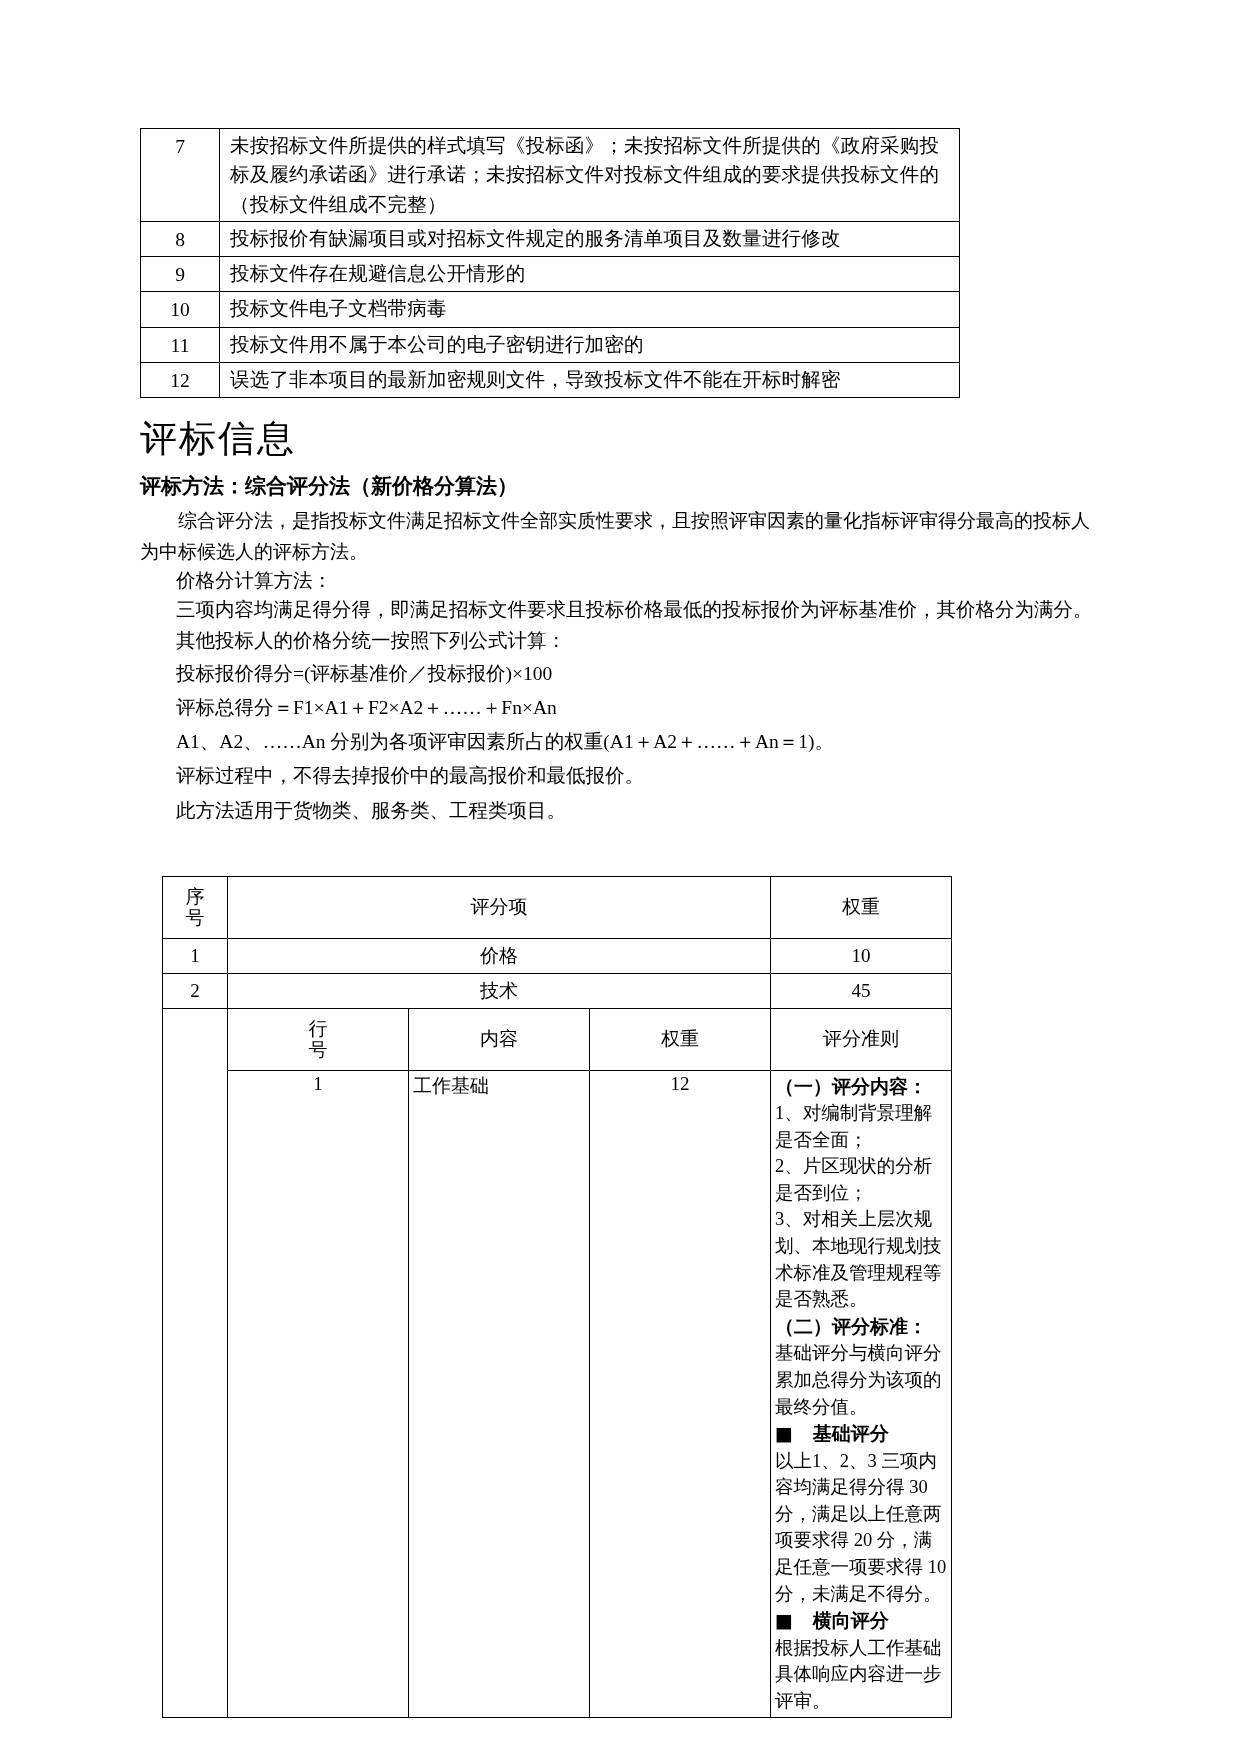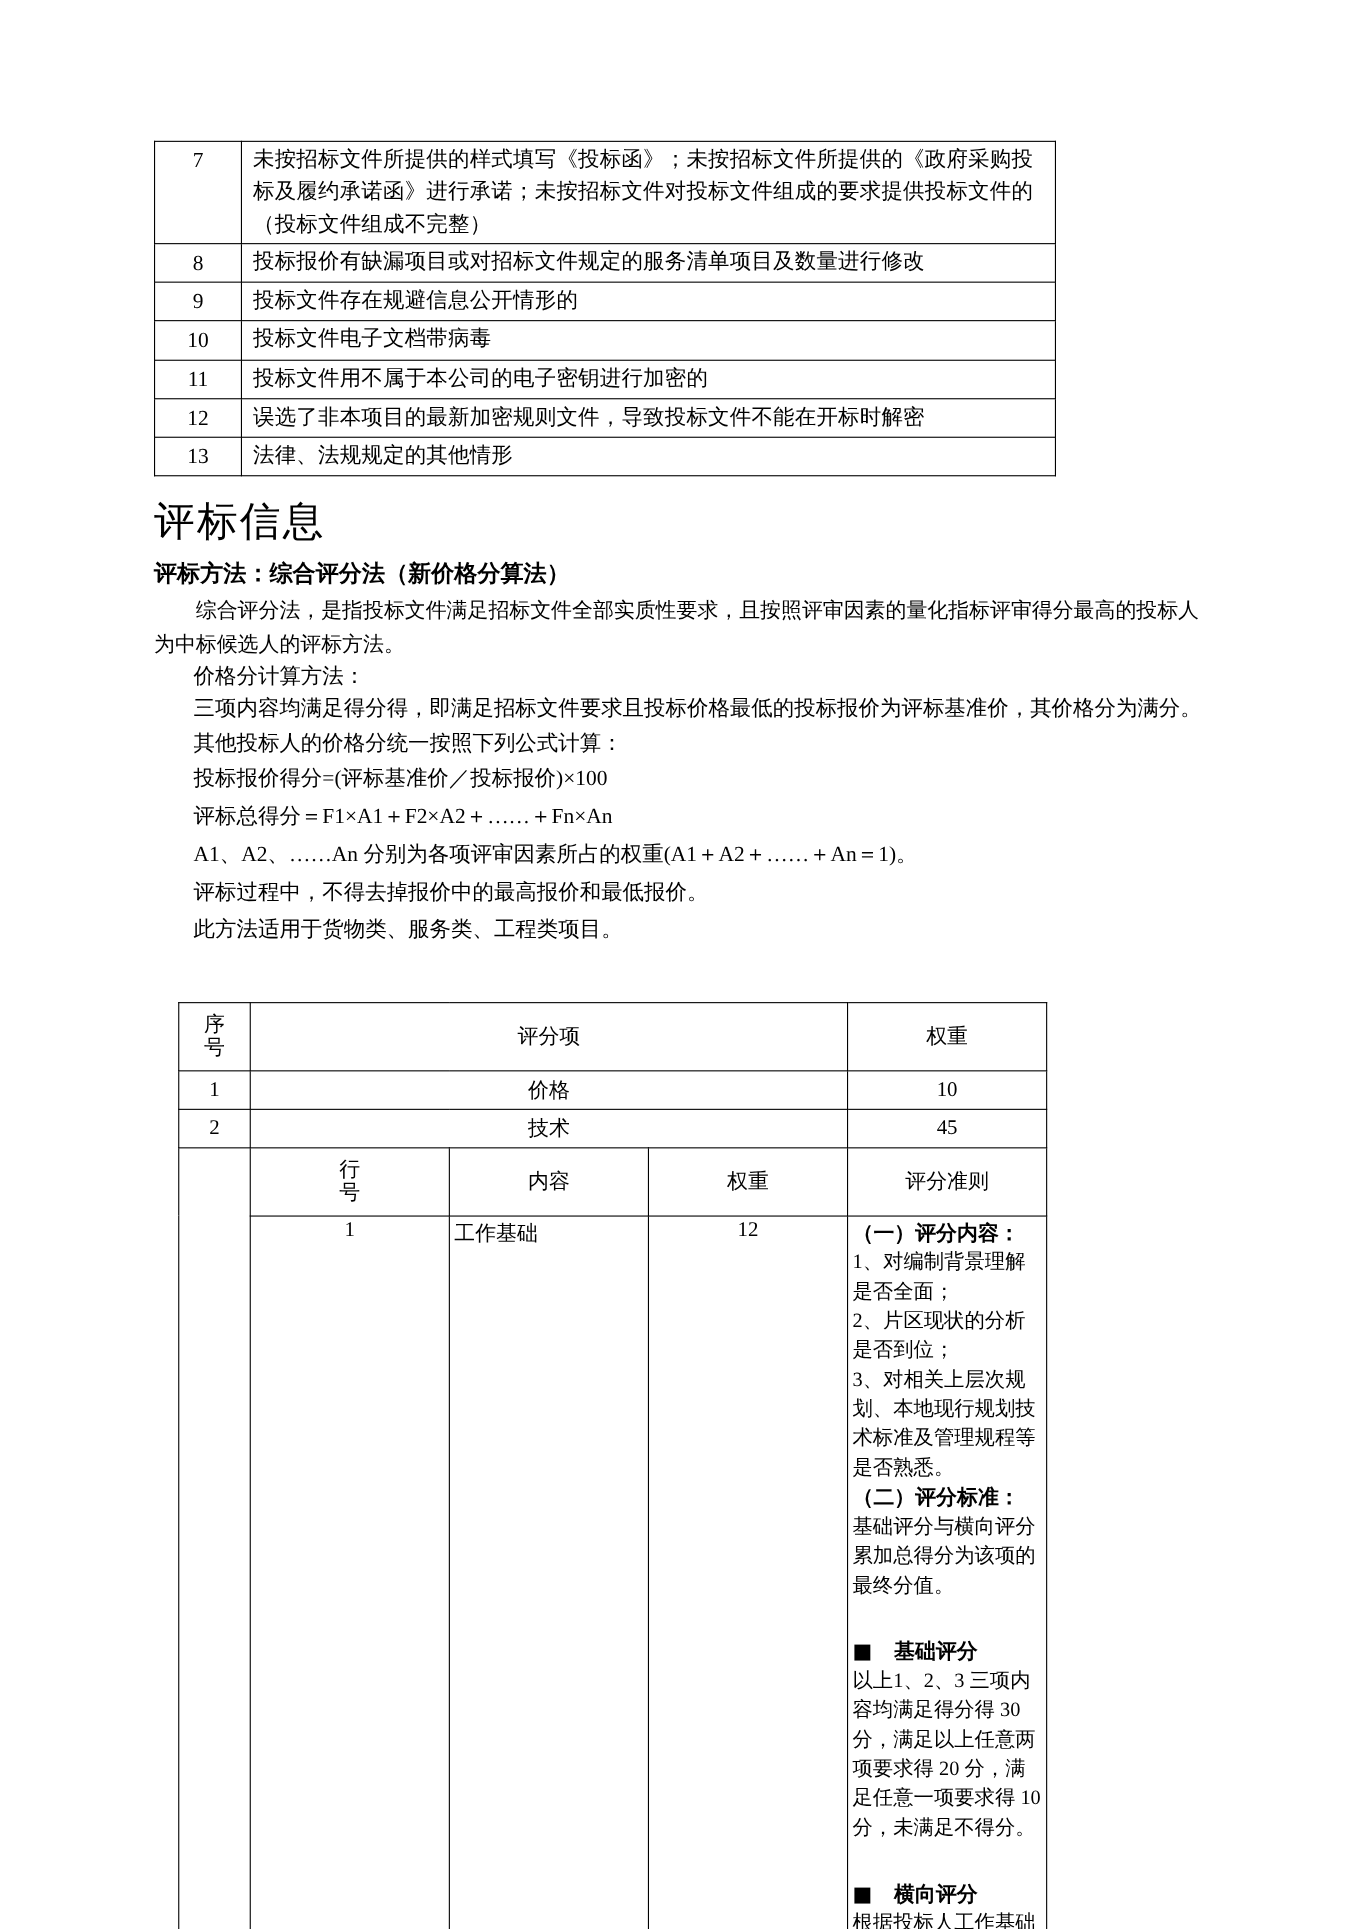--- a/index.html
+++ b/index.html
@@ -173,21 +173,20 @@
   }
   .detail-rule .b {
     font-weight: bold;
     font-family: "DejaVu Sans", "Liberation Sans", sans-serif;
     font-size: 19px;
   }
   .detail-rule .bullet {
     font-weight: bold;
     font-family: "DejaVu Sans", "Liberation Sans", sans-serif;
     font-size: 19px;
-    margin-top: 33px;
   }
   .detail-rule div {
     white-space: normal;
   }
 </style>
 </head>
 <body>
 
 <div class="page">
 
@@ -209,24 +208,20 @@
         <td class="num">10</td>
         <td class="txt">投标文件电子文档带病毒</td>
       </tr>
       <tr>
         <td class="num">11</td>
         <td class="txt">投标文件用不属于本公司的电子密钥进行加密的</td>
       </tr>
       <tr>
         <td class="num">12</td>
         <td class="txt">误选了非本项目的最新加密规则文件，导致投标文件不能在开标时解密</td>
-      </tr>
-      <tr>
-        <td class="num">13</td>
-        <td class="txt">法律、法规规定的其他情形</td>
       </tr>
     </tbody>
   </table>
 
   <div class="doc-title">评标信息</div>
 
   <div class="sub-title">评标方法：综合评分法（新价格分算法）</div>
 
   <p class="body-para indent">综合评分法，是指投标文件满足招标文件全部实质性要求，且按照评审因素的量化指标评审得分最高的投标人为中标候选人的评标方法。</p>
 

